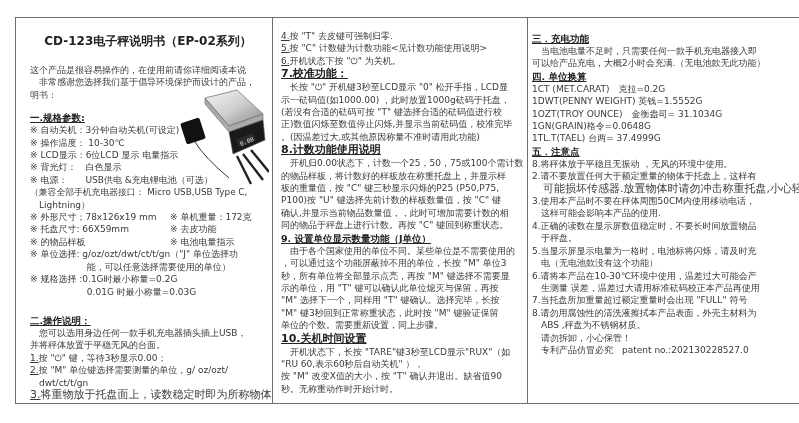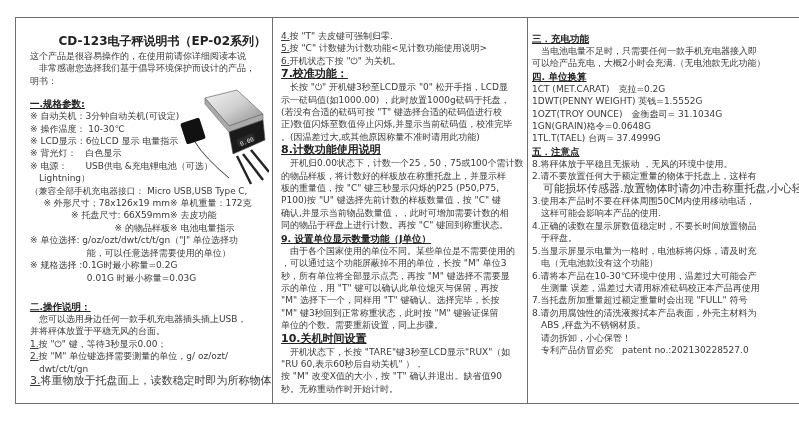--- a/index.html
+++ b/index.html
@@ -3,46 +3,46 @@
 <meta charset="utf-8">
 <style>
   html, body { margin:0; padding:0; background:#ffffff; }
   body { width:799px; height:423px; position:relative; overflow:hidden;
          font-family:"DejaVu Sans","Liberation Sans",sans-serif; color:#3a3a3a; }
   .panel { position:absolute; border:1px solid #6e6e6e; box-sizing:border-box; background:#fff; }
   #p1 { left:15px; top:17px; width:258px; height:387px; padding:16px 6px 0 14px; }
   #p2 { left:272px; top:17px; width:256px; height:387px; padding:12px 6px 0 8px; }
   #p3 { left:527px; top:17px; width:288px; height:387px; padding:14px 6px 0 4px; }
   .line { font-size:9px; line-height:12.4px; white-space:nowrap; }
-  .title { font-size:12px; font-weight:bold; text-align:right; line-height:15px; color:#222; margin-bottom:1px; }
+  .title { font-size:12px; font-weight:bold; text-align:center; line-height:15px; color:#222; margin-bottom:15px; }
   .h { font-weight:bold; text-decoration:underline; color:#222; font-size:9.5px; line-height:13px; }
   .h-big { font-weight:bold; text-decoration:underline; color:#222; font-size:11px; line-height:14px; }
   .uu { text-decoration:underline; }
   .row2 { display:flex; }
-  .row2 .a { width:140px;text-align:right; }
+  .row2 .a { width:140px; }
   .spacer { height:10px; }
   .product { position:absolute; left:177px; top:88px; width:92px; height:104px; }
 </style>
 </head>
 <body>
 
 <div class="panel" id="p1">
   <div class="title">CD-123电子秤说明书（EP-02系列）</div>
   <div class="line">这个产品是很容易操作的，在使用前请你详细阅读本说</div>
   <div class="line">　非常感谢您选择我们基于倡导环境保护而设计的产品，</div>
   <div class="line">明书：</div>
   <div class="spacer"></div>
   <div class="h">一.规格参数:</div>
   <div class="line">※ 自动关机：3分钟自动关机(可设定)</div>
   <div class="line">※ 操作温度： 10-30℃</div>
   <div class="line">※ LCD显示：6位LCD 显示 电量指示</div>
   <div class="line">※ 背光灯：　白色显示</div>
   <div class="line">※ 电源：　　USB供电 &amp;充电锂电池（可选）</div>
+  <div class="line" style="font-size:8.8px">（兼容全部手机充电器接口： Micro USB,USB Type C,</div>
   <div class="line">　Lightning）</div>
-  <div class="line" style="font-size:8.8px">（兼容全部手机充电器接口： Micro USB,USB Type C,</div>
   <div class="line row2">
     <span class="a">※ 外形尺寸；78x126x19 mm</span>
     <span>※ 单机重量：172克</span>
   </div>
   <div class="line row2">
     <span class="a">※ 托盘尺寸: 66X59mm</span>
     <span>※ 去皮功能</span>
   </div>
   <div class="line row2">
     <span class="a">※ 的物品样板</span>

